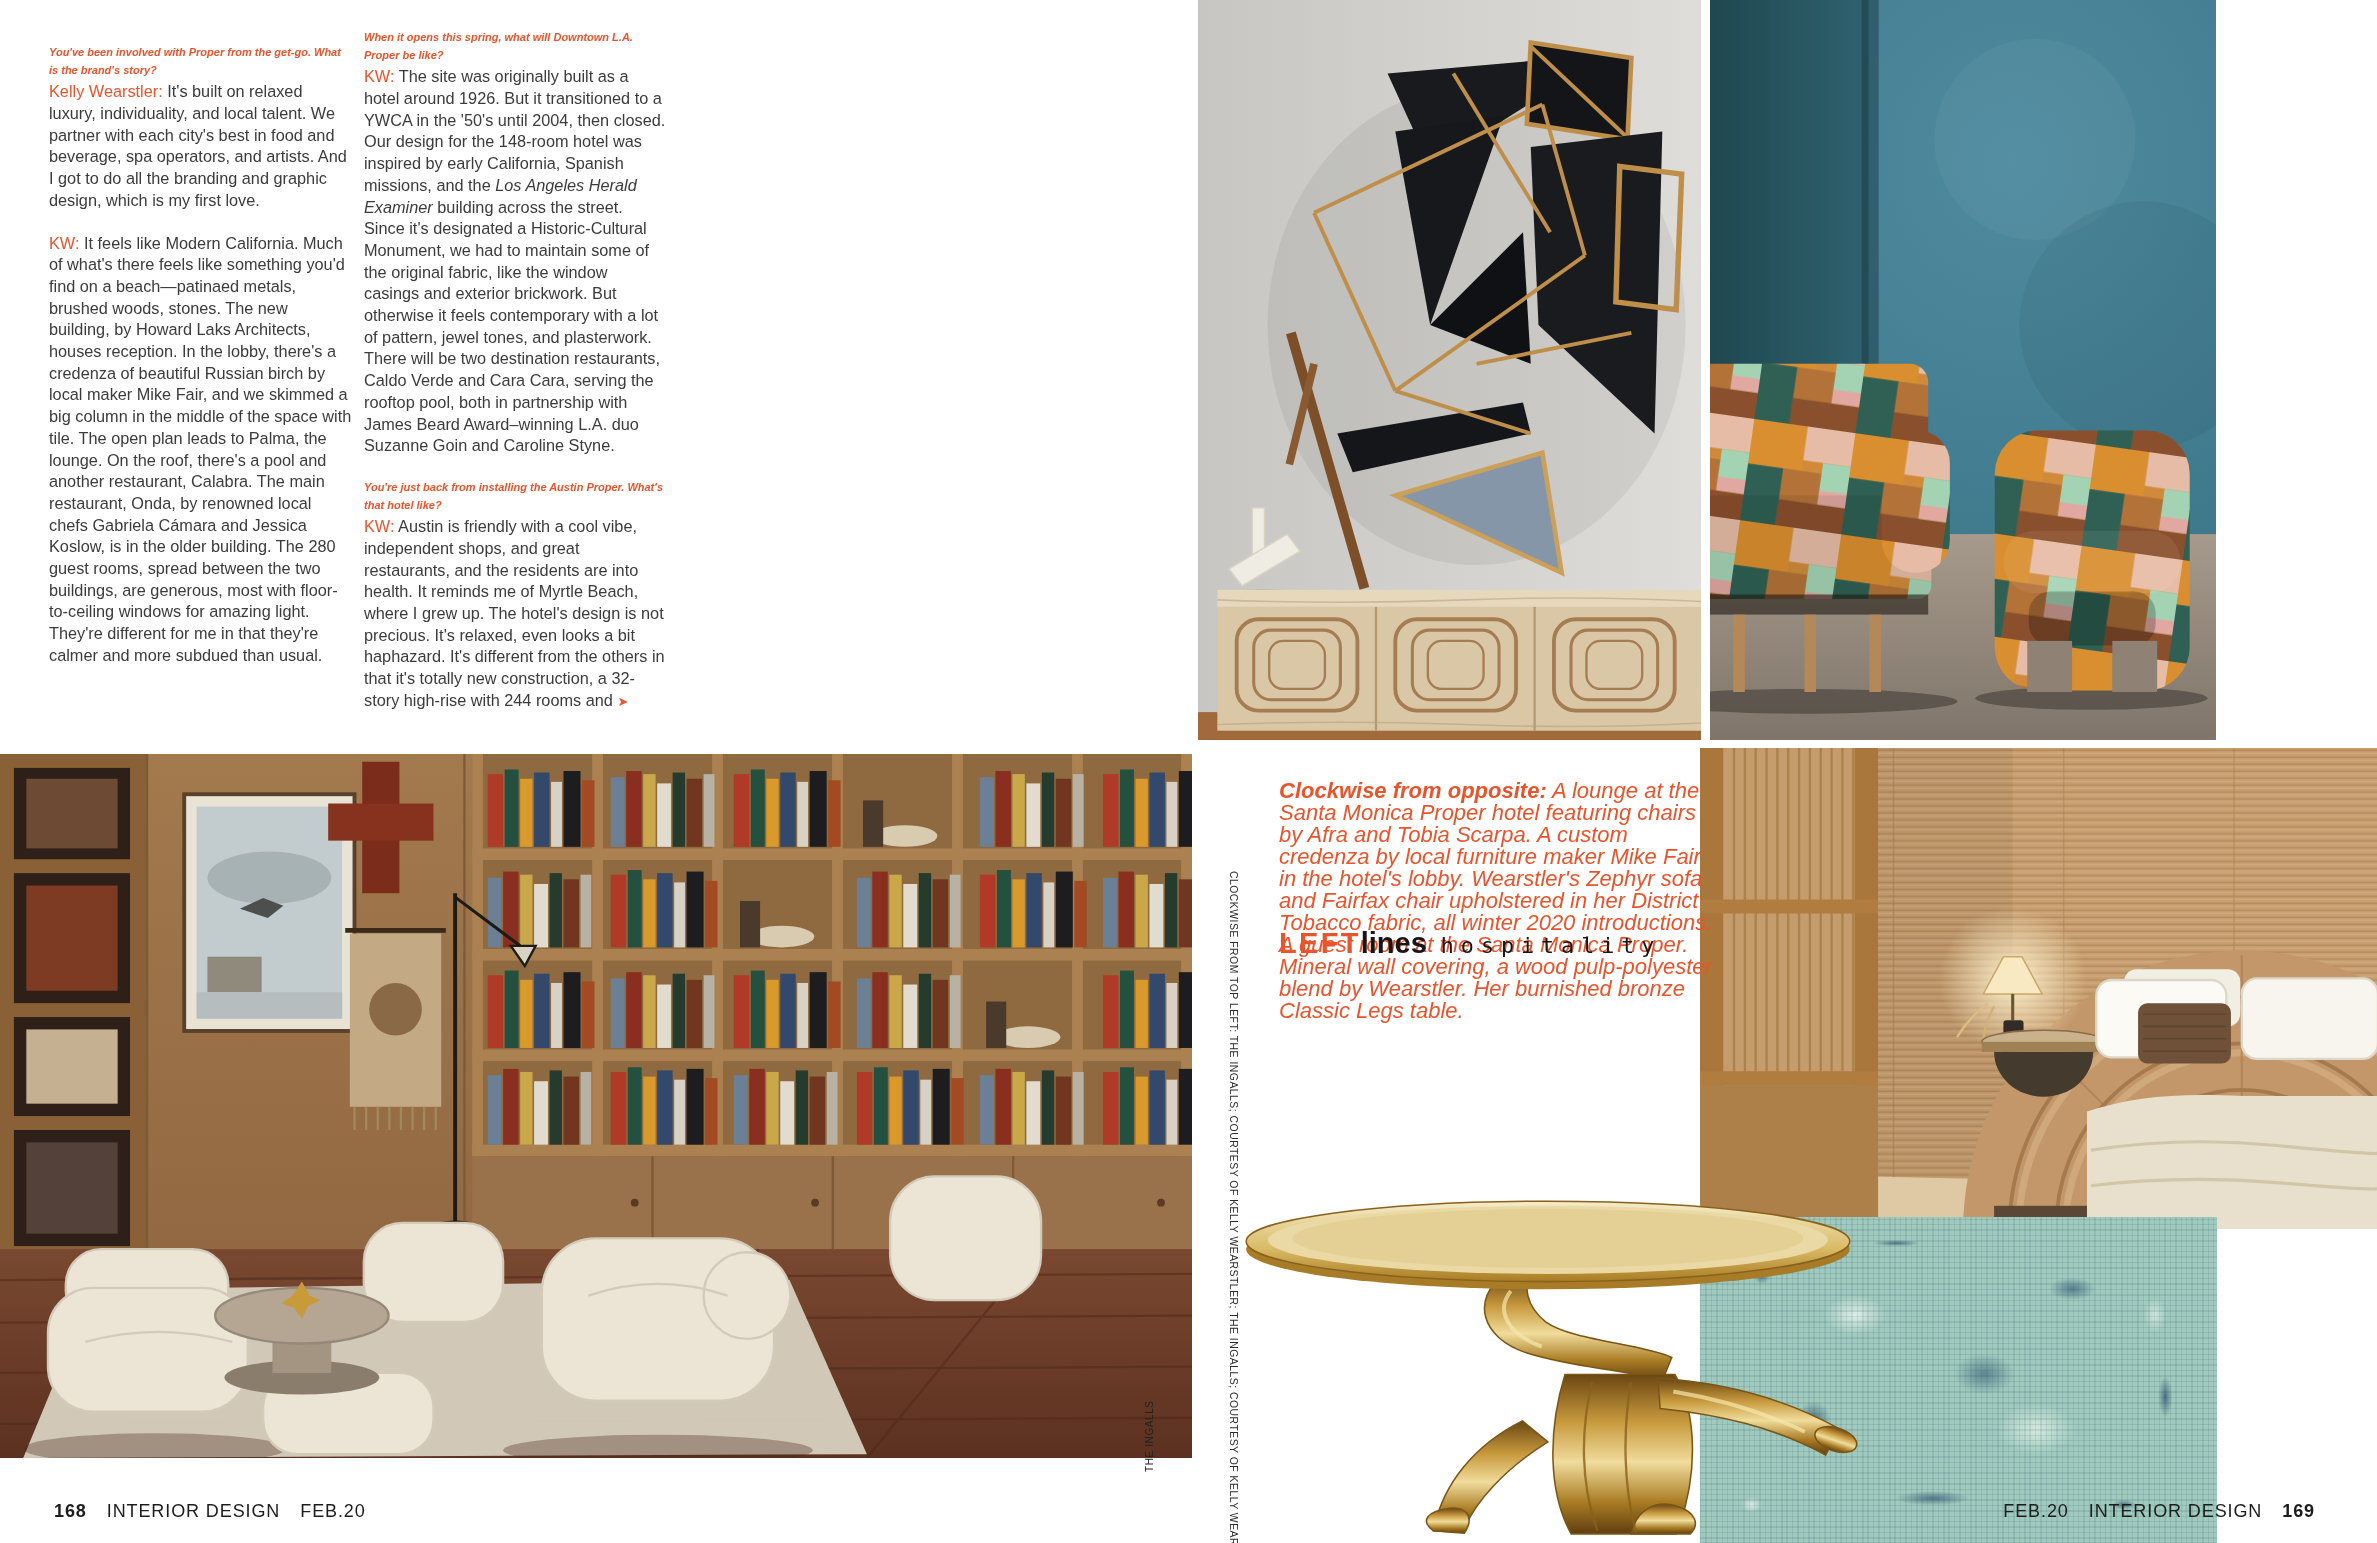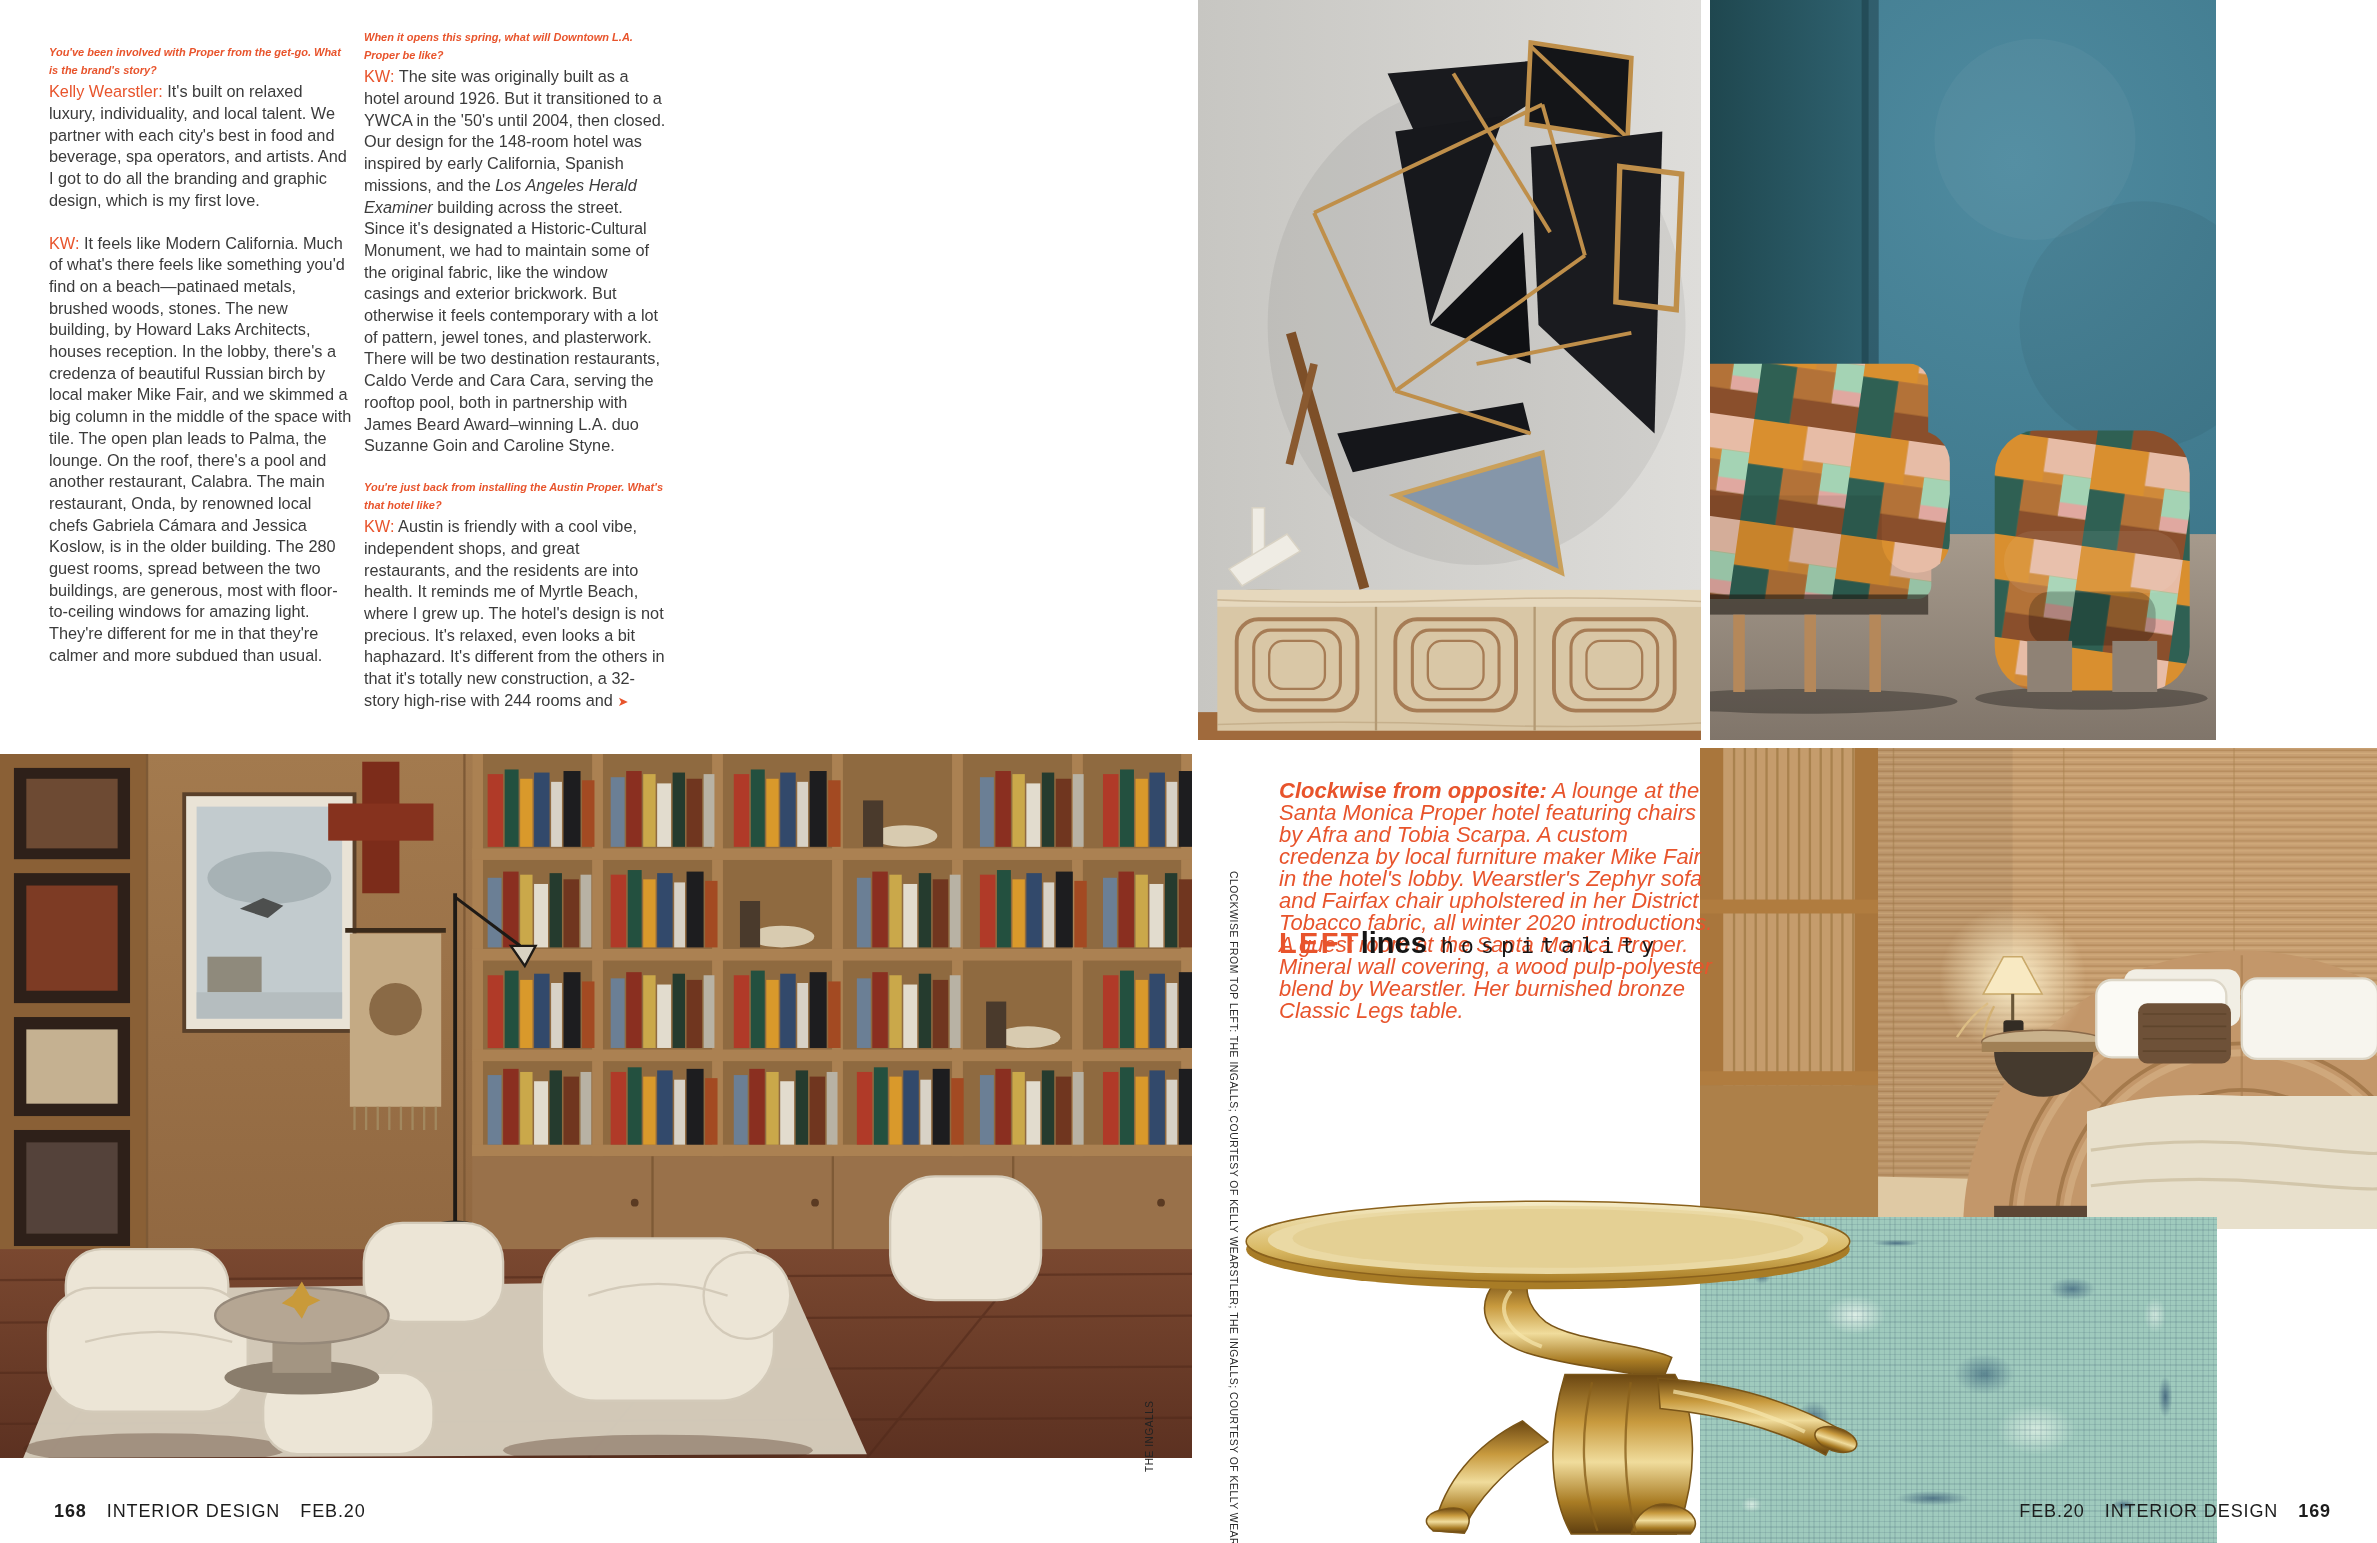--- a/index.html
+++ b/index.html
@@ -31,21 +31,21 @@
 
   
   #credits-vert{left:1241px;top:871px;transform:rotate(90deg);transform-origin:top left;
                 white-space:nowrap;font-size:10.4px;letter-spacing:0.5px;color:#2a2a2a;line-height:15.5px;}
   #ingalls-credit{left:1143px;top:1472px;transform:rotate(-90deg);transform-origin:top left;
                   white-space:nowrap;font-size:10px;letter-spacing:0.6px;color:#222;line-height:14.7px;z-index:4;}
 
   
   .folio{top:1501px;font-size:18px;letter-spacing:0.9px;color:#1c1c1c;white-space:nowrap;z-index:6;}
   #folio-left{left:54px;}
-  #folio-right{right:46px;text-align:right;}
+  #folio-right{right:62px;text-align:right;}
   .folio .pg{font-weight:bold;}
   .folio span{margin-right:20px;}
   .folio span:last-child{margin-right:0;}
   #folio-right span{margin-right:0;margin-left:20px;}
 
   
   #lounge-photo{left:0;top:754px;width:1192px;height:704px;}
   #sculpture-photo{left:1198px;top:0;width:503px;height:740px;}
   #chairs-photo{left:1710px;top:0;width:506px;height:740px;}
   #guestroom-photo{left:1700px;top:748px;width:678px;height:481px;}

